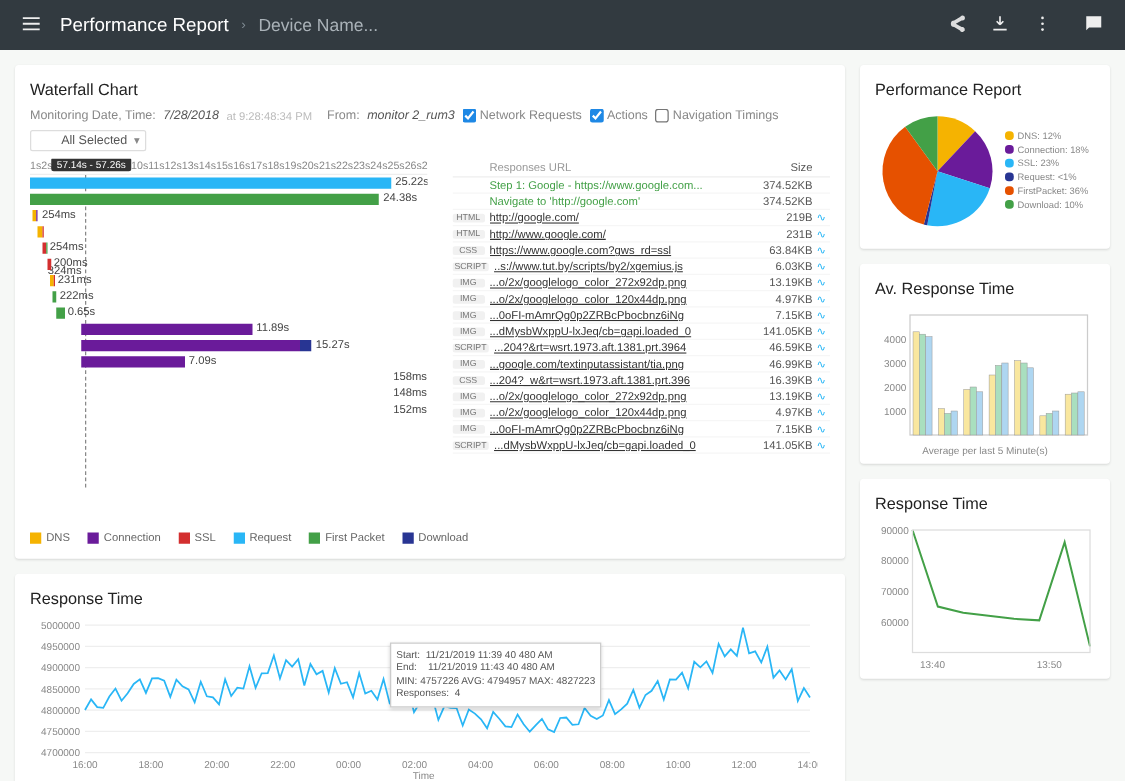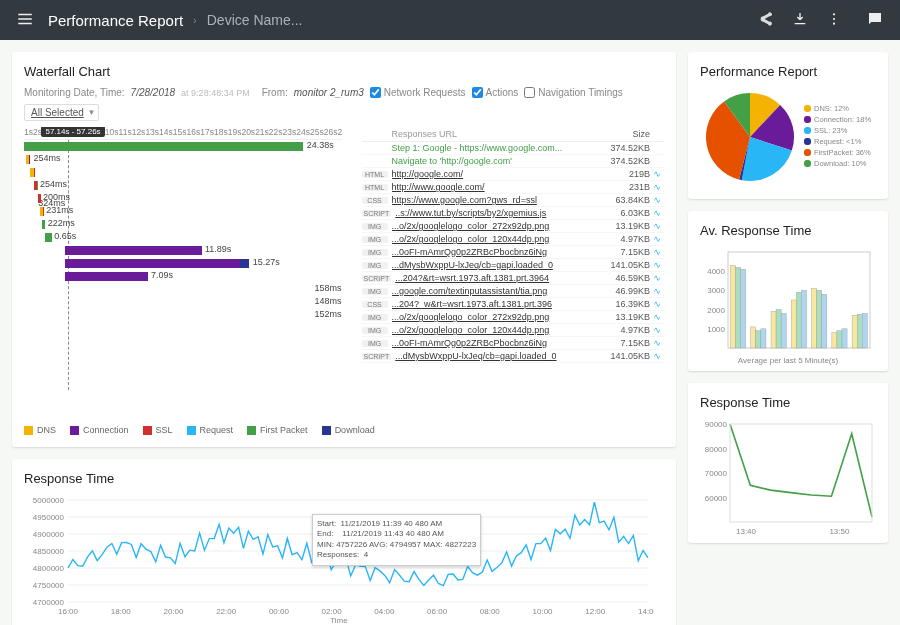--- a/index.html
+++ b/index.html
@@ -11,21 +11,21 @@
   .topbar .spacer { flex:1; }
   .topbar .act { cursor:pointer; padding:4px; }
   .grid { display:grid; grid-template-columns: 1fr 200px; gap:12px; padding:12px; }
   .card { background:#fff; border-radius:3px; box-shadow:0 1px 2px rgba(0,0,0,.12); padding:12px; }
   .card h3 { font-size:13px; font-weight:400; color:#222; margin-bottom:8px; }
   .waterfall-head { font-size:10px; color:#888; display:flex; align-items:center; gap:6px; flex-wrap:wrap; margin-bottom:6px; }
   .waterfall-head .dt { color:#555;font-style:italic; }
   .waterfall-head .sub { color:#bbb; font-size:9px; }
   .chk { display:inline-flex; align-items:center; gap:3px; }
   .chk input { accent-color:#1e88e5; width:11px; height:11px; }
-  .sel { border:1px solid #ddd; padding:2px 14px 2px 6px; font-size:10px; color:#555; background:#fff; position:relative; border-radius:2px;text-decoration:underline; }
+  .sel { border:1px solid #ddd; padding:2px 14px 2px 24px; font-size:10px; color:#555; background:#fff; position:relative; border-radius:2px; }
   .sel::after { content:"▾"; position:absolute; right:4px; top:2px; font-size:9px; color:#888; }
   .wf-body { display:flex; gap:20px; height:290px; }
   .wf-chart { flex:1.05; position:relative; overflow:hidden; }
   .wf-ticks { display:flex; font-size:8.5px; color:#888; border-bottom:1px solid #eee; padding-bottom:2px; }
   .wf-ticks span { flex:1; }
   .wf-rows { position:relative; height:250px; }
   .wf-row { position:relative; height:13px; margin-bottom:0px; }
   .wf-bar { position:absolute; top:2px; height:9px; }
   .wf-label { position:absolute; font-size:9px; color:#444; top:0; white-space:nowrap; }
   .vline { position:absolute; top:0; bottom:0; width:0; border-left:1px dashed #888; }
@@ -132,20 +132,24 @@
               <span>23s</span>
               <span>24s</span>
               <span>25s</span>
               <span>26s</span>
               <span>27s</span>
             </div>
           <div class="wf-rows" id="wf-rows">
             <div class="vline" style="left:14%;">
               <span class="tip">57.14s - 57.26s</span>
             </div>
+          <div class="wf-row">
+                <div class="wf-bar" style="left: 0%; width: 91%; background: rgb(41, 182, 246);"></div>
+                <div class="wf-label" style="left: 92%;">25.22s</div>
+              </div>
               <div class="wf-row">
                 <div class="wf-bar" style="left: 0%; width: 88%; background: rgb(67, 160, 71);"></div>
                 <div class="wf-label" style="left: 89%;">24.38s</div>
               </div>
               <div class="wf-row">
                 <div class="wf-bar" style="left: 0.5%; width: 1%; background: rgb(245, 179, 1);"></div>
                 <div class="wf-bar" style="left: 1.5%; width: 0.3%; background: rgb(106, 27, 154);"></div>
                 <div class="wf-label" style="left: 3%;">254ms</div>
               </div>
               <div class="wf-row">

